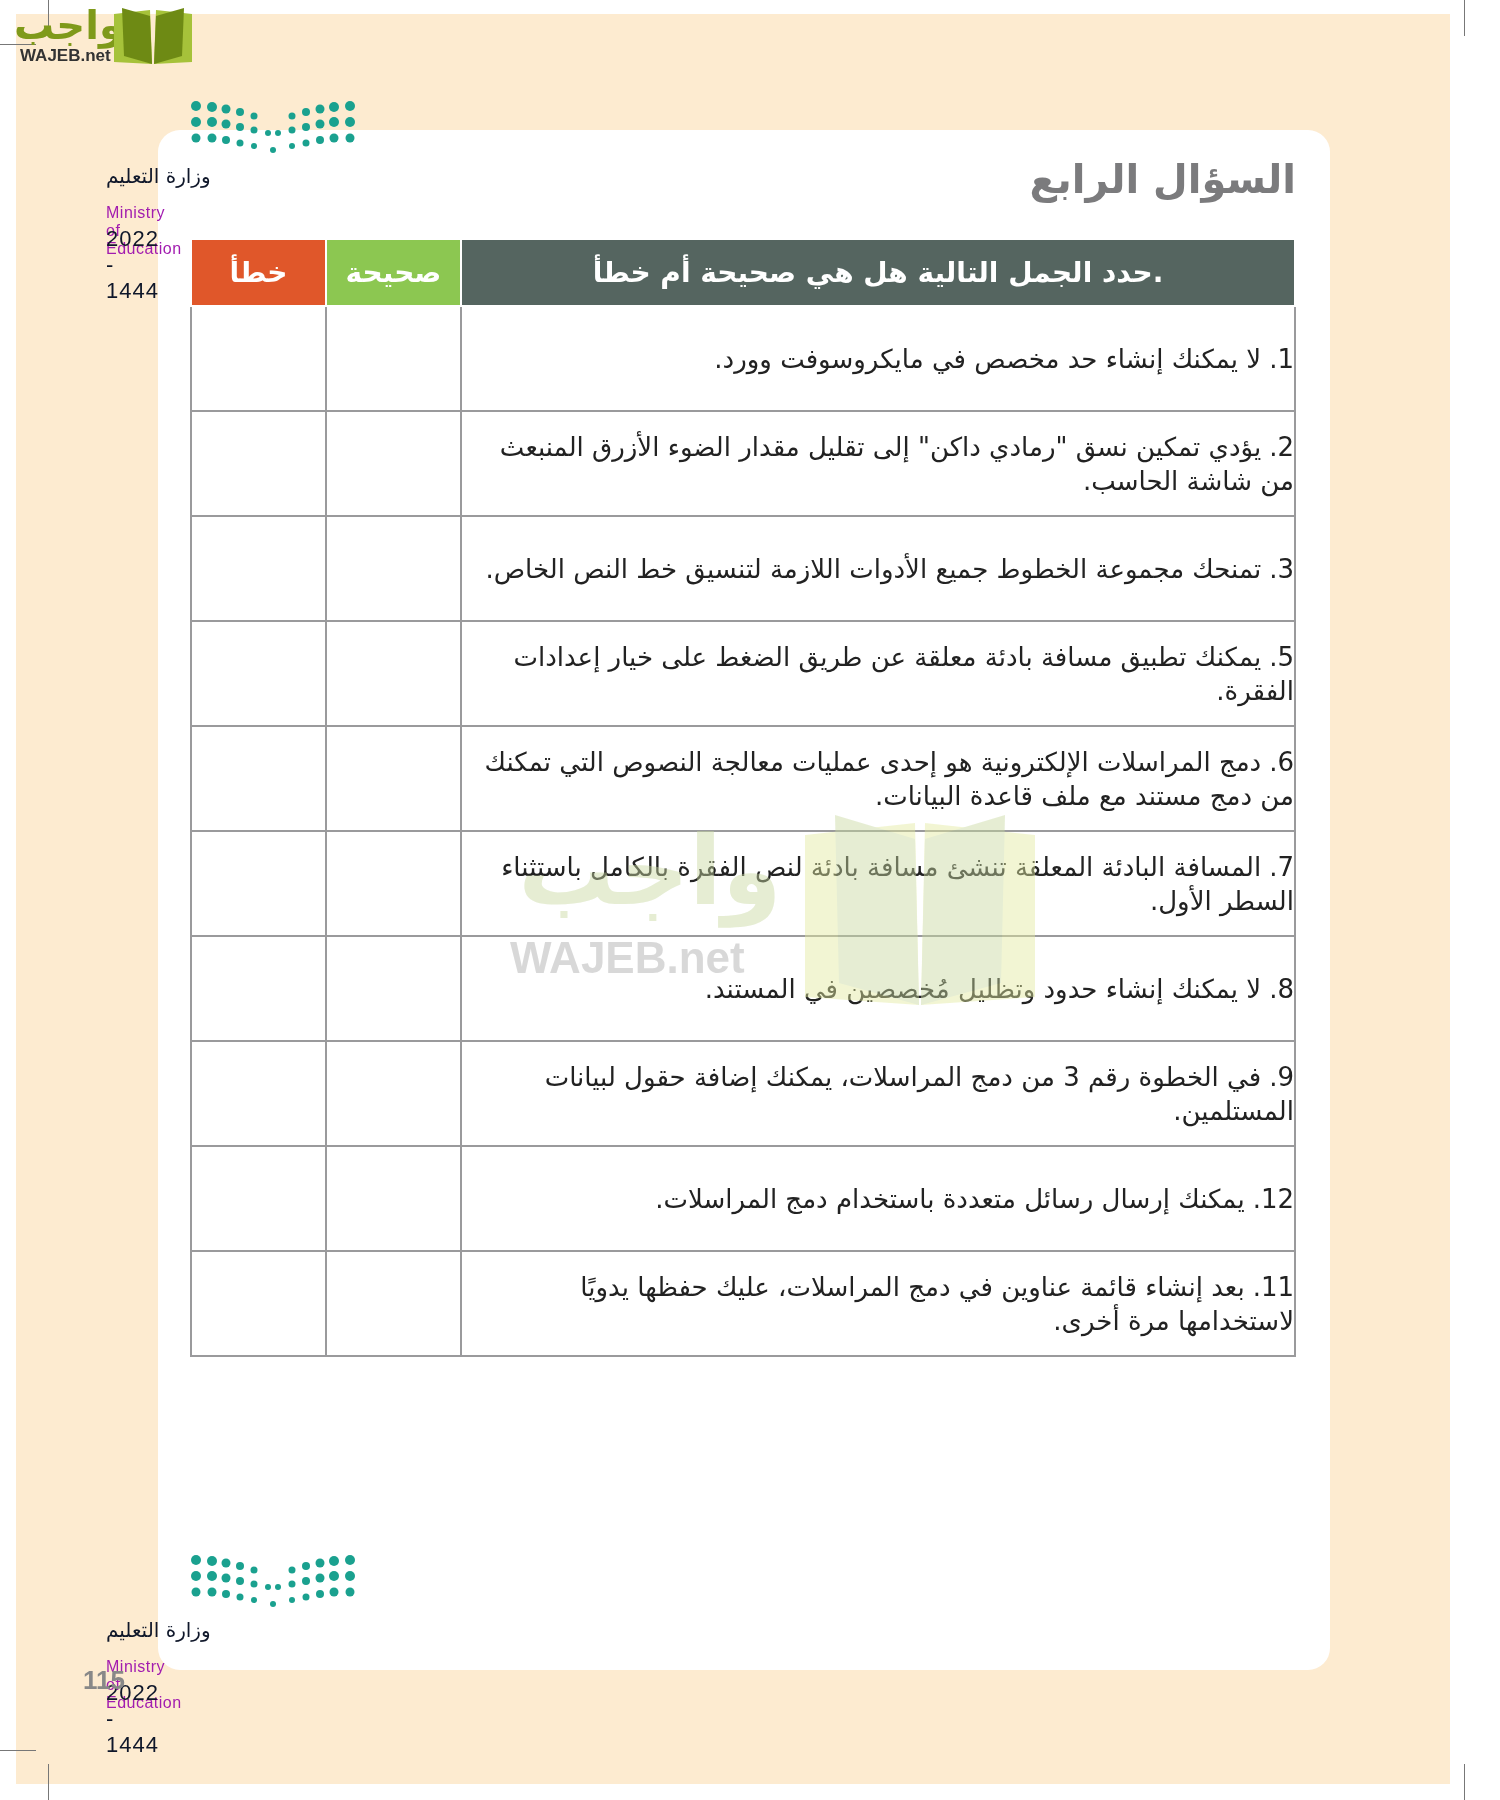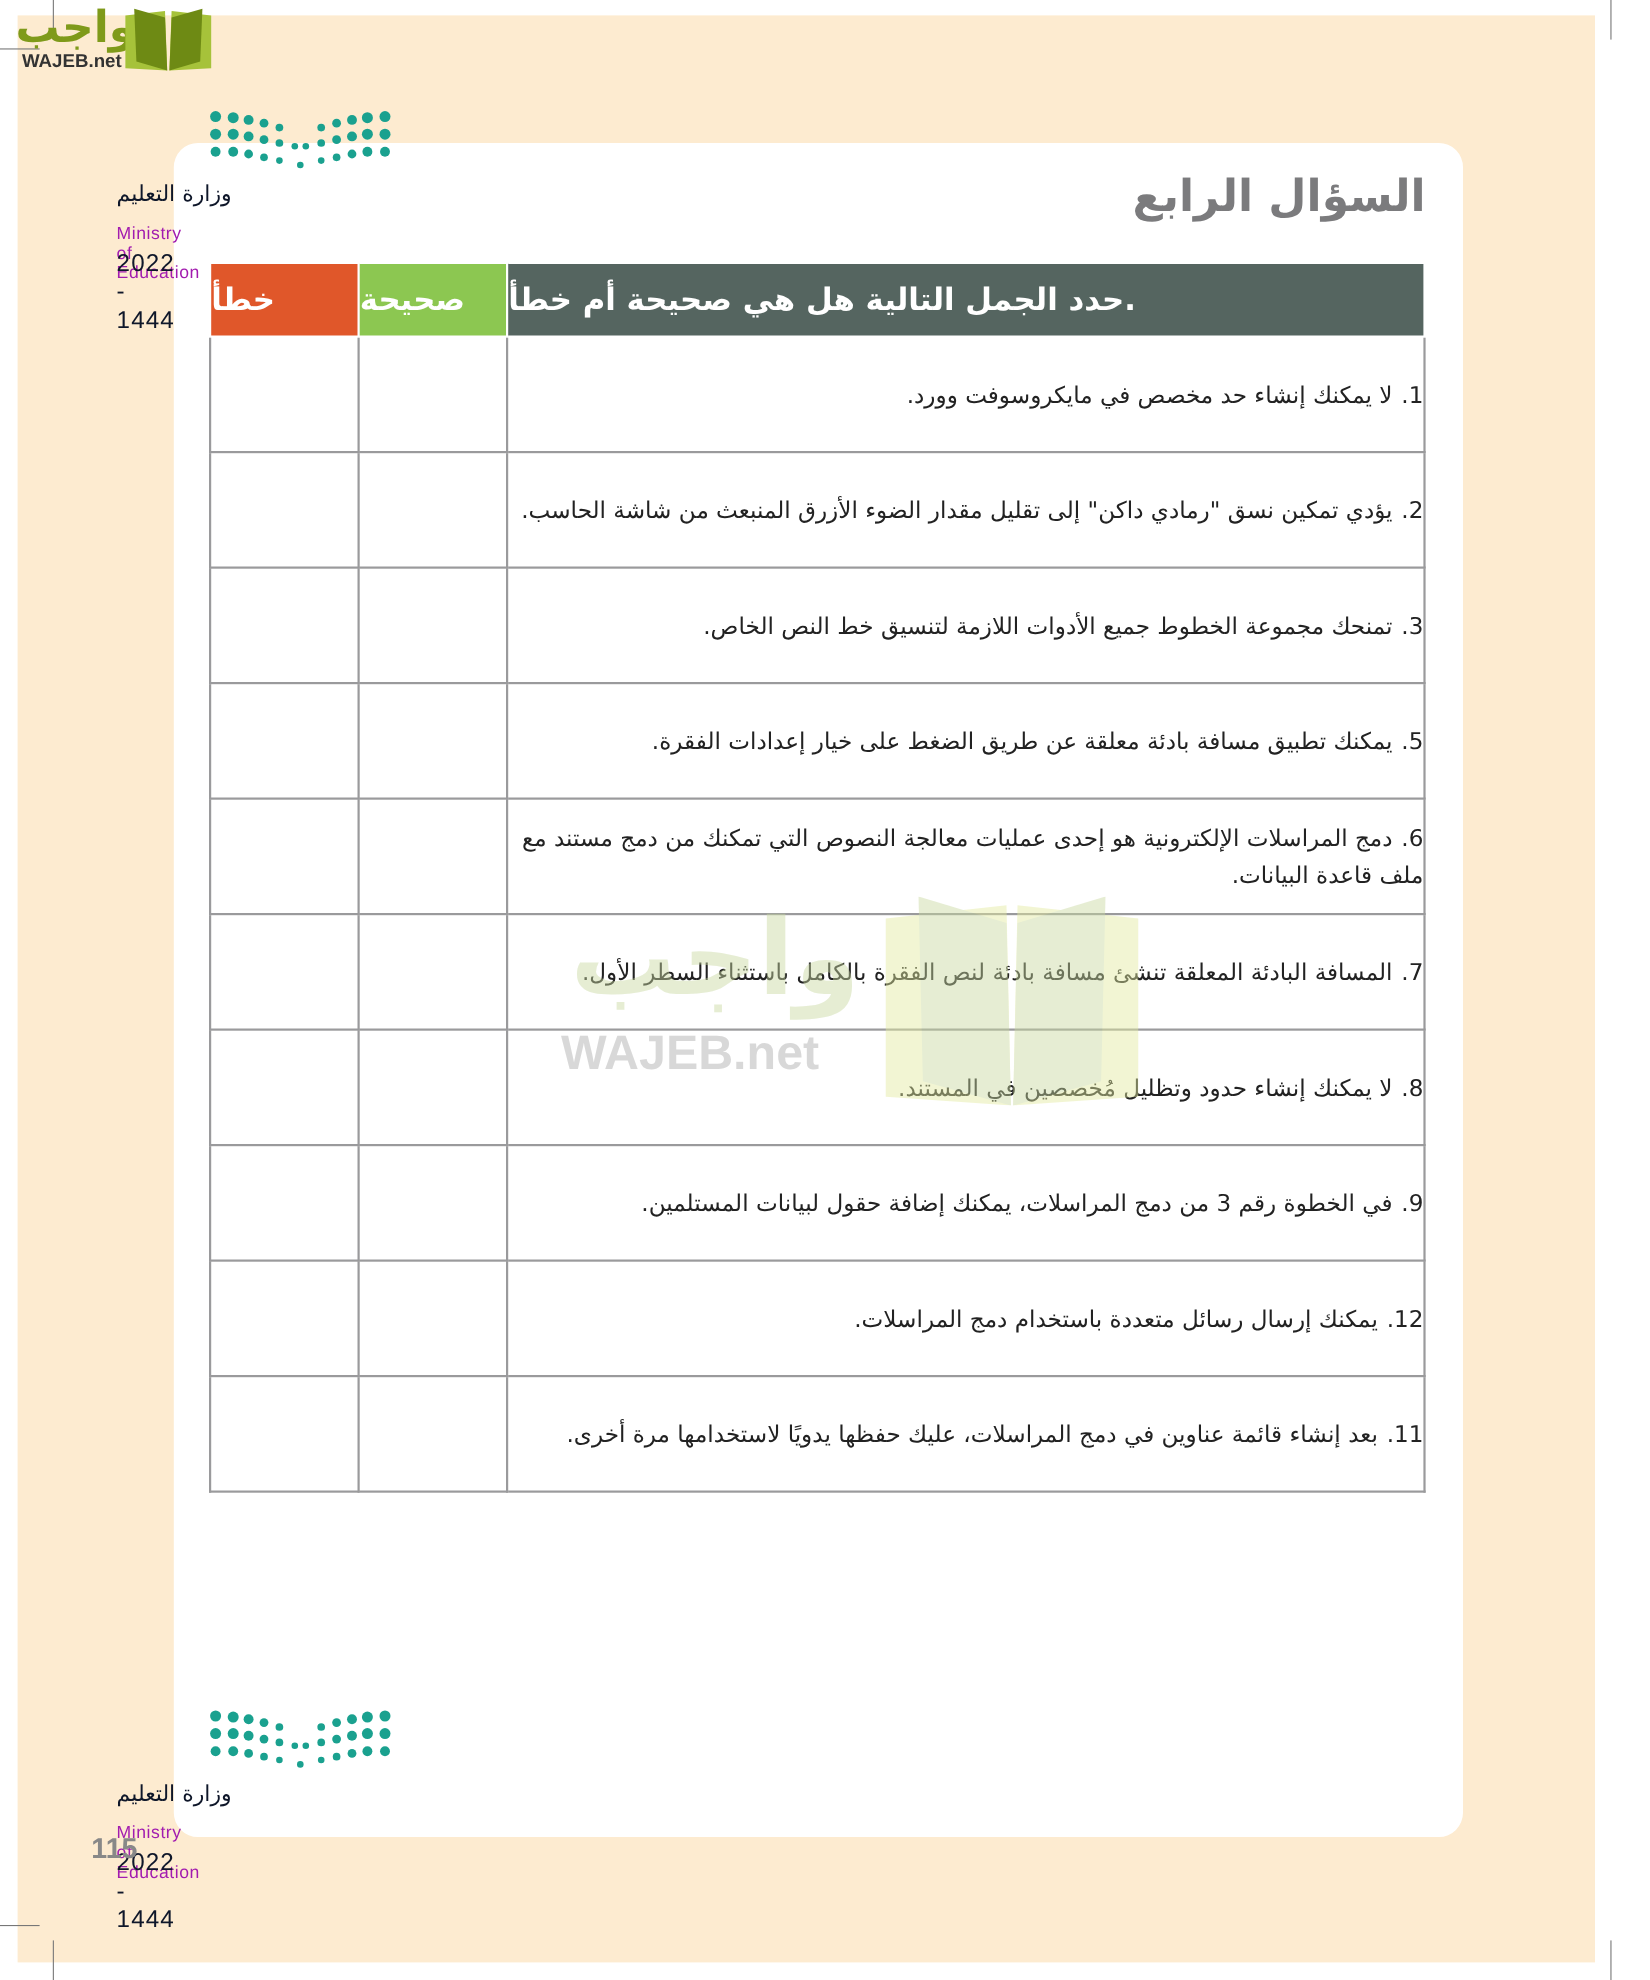--- a/index.html
+++ b/index.html
@@ -2,26 +2,26 @@
 <html><head>
 <meta charset="utf-8">
 <style>
   html, body { margin:0; padding:0; }
   body { width:1500px; height:1800px; position:relative; background:#ffffff; overflow:hidden; font-family:"DejaVu Sans", sans-serif; }
   .page-bg { position:absolute; left:16px; top:14px; width:1434px; height:1770px; background:#fdebd0; }
   .crop { position:absolute; background:#777; }
   .card { position:absolute; left:158px; top:130px; width:1172px; height:1540px; background:#ffffff; border-radius:22px; }
   .title { position:absolute; right:204px; top:156px; font-size:40px; font-weight:bold; color:#7b7b7d; direction:rtl;margin-left:46px; }
   table.q { position:absolute; left:190px; top:238px; width:1106px; border-collapse:collapse; direction:ltr; table-layout:fixed; }
-  table.q th { height:65px; color:#ffffff; font-size:28px; font-weight:bold; text-align:left; padding:0; border:2px solid #ffffff; }
+  table.q th { height:65px; color:#ffffff; font-size:28px; font-weight:bold; text-align:center; padding:0; border:2px solid #ffffff; }
   th.h-false { background:#e0572a; width:133px; }
   th.h-true { background:#8cc751; width:133px; }
   th.h-stmt { background:#556560; }
   table.q td { height:103px; border:2px solid #9a9a9c; padding:0; background:#fff; }
-  td.stmt { direction:rtl; text-align:right; padding:0 26px 0 24px; font-size:21px; line-height:34px; color:#222; }
+  td.stmt { direction:rtl; text-align:right; padding:0 26px 0 24px; font-size:26px; line-height:34px; color:#222; }
   .stmt .num { margin-left:8px; }
   .wm { position:absolute; left:500px; top:815px; opacity:0.45; pointer-events:none; }
   .wm-ar { position:absolute; left:0; top:0; font-size:96px; font-weight:bold; color:#c8d8a0; direction:rtl; width:300px; text-align:center; }
   .wm-en { position:absolute; left:10px; top:118px; font-size:44px; font-weight:bold; color:#aaa; font-family:"Liberation Sans", sans-serif; }
   .wm-book { position:absolute; left:305px; top:0; width:230px; height:190px; }
   .logo-top { position:absolute; left:8px; top:2px; }
   .logo-ar { position:absolute; left:6px; top:0; font-size:40px; font-weight:bold; color:#7f9a1a; direction:rtl; }
   .logo-en { position:absolute; left:12px; top:44px; font-size:17px; font-weight:bold; color:#333; font-family:"Liberation Sans", sans-serif; }
   .logo-book { position:absolute; left:104px; top:4px; width:82px; height:60px; }
   .moe { position:absolute; left:100px; }

